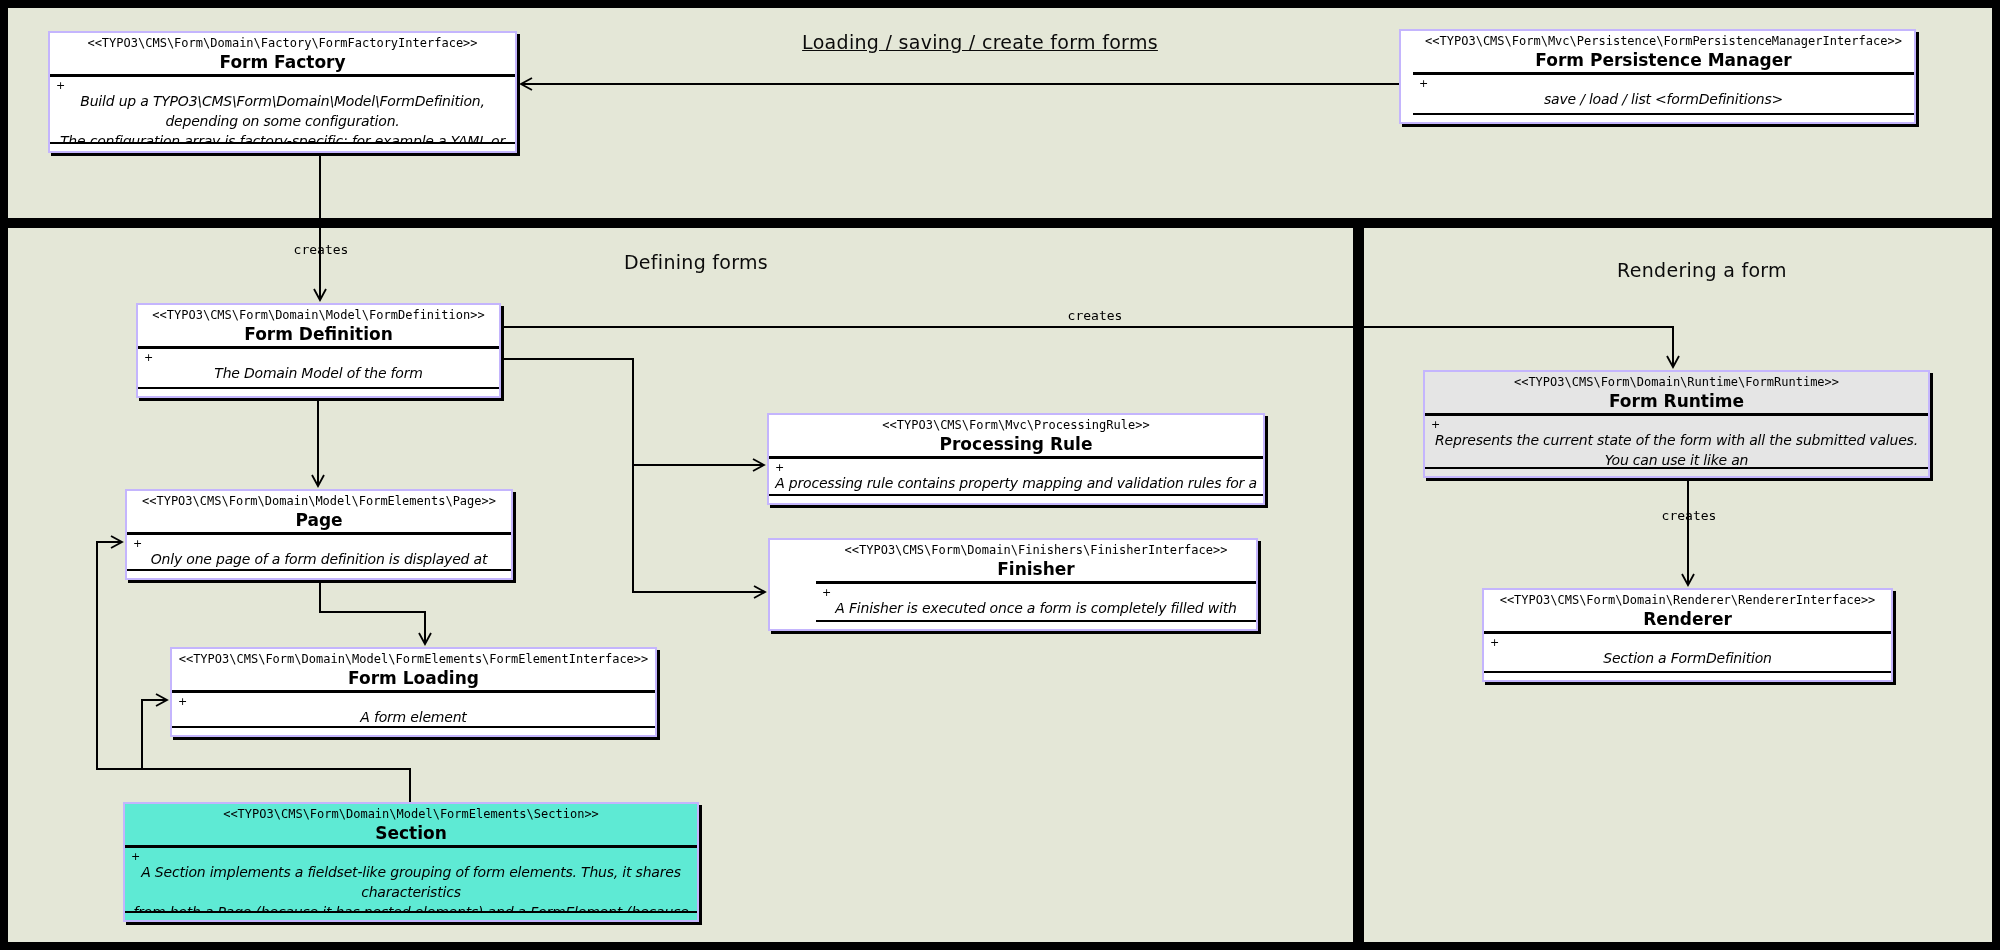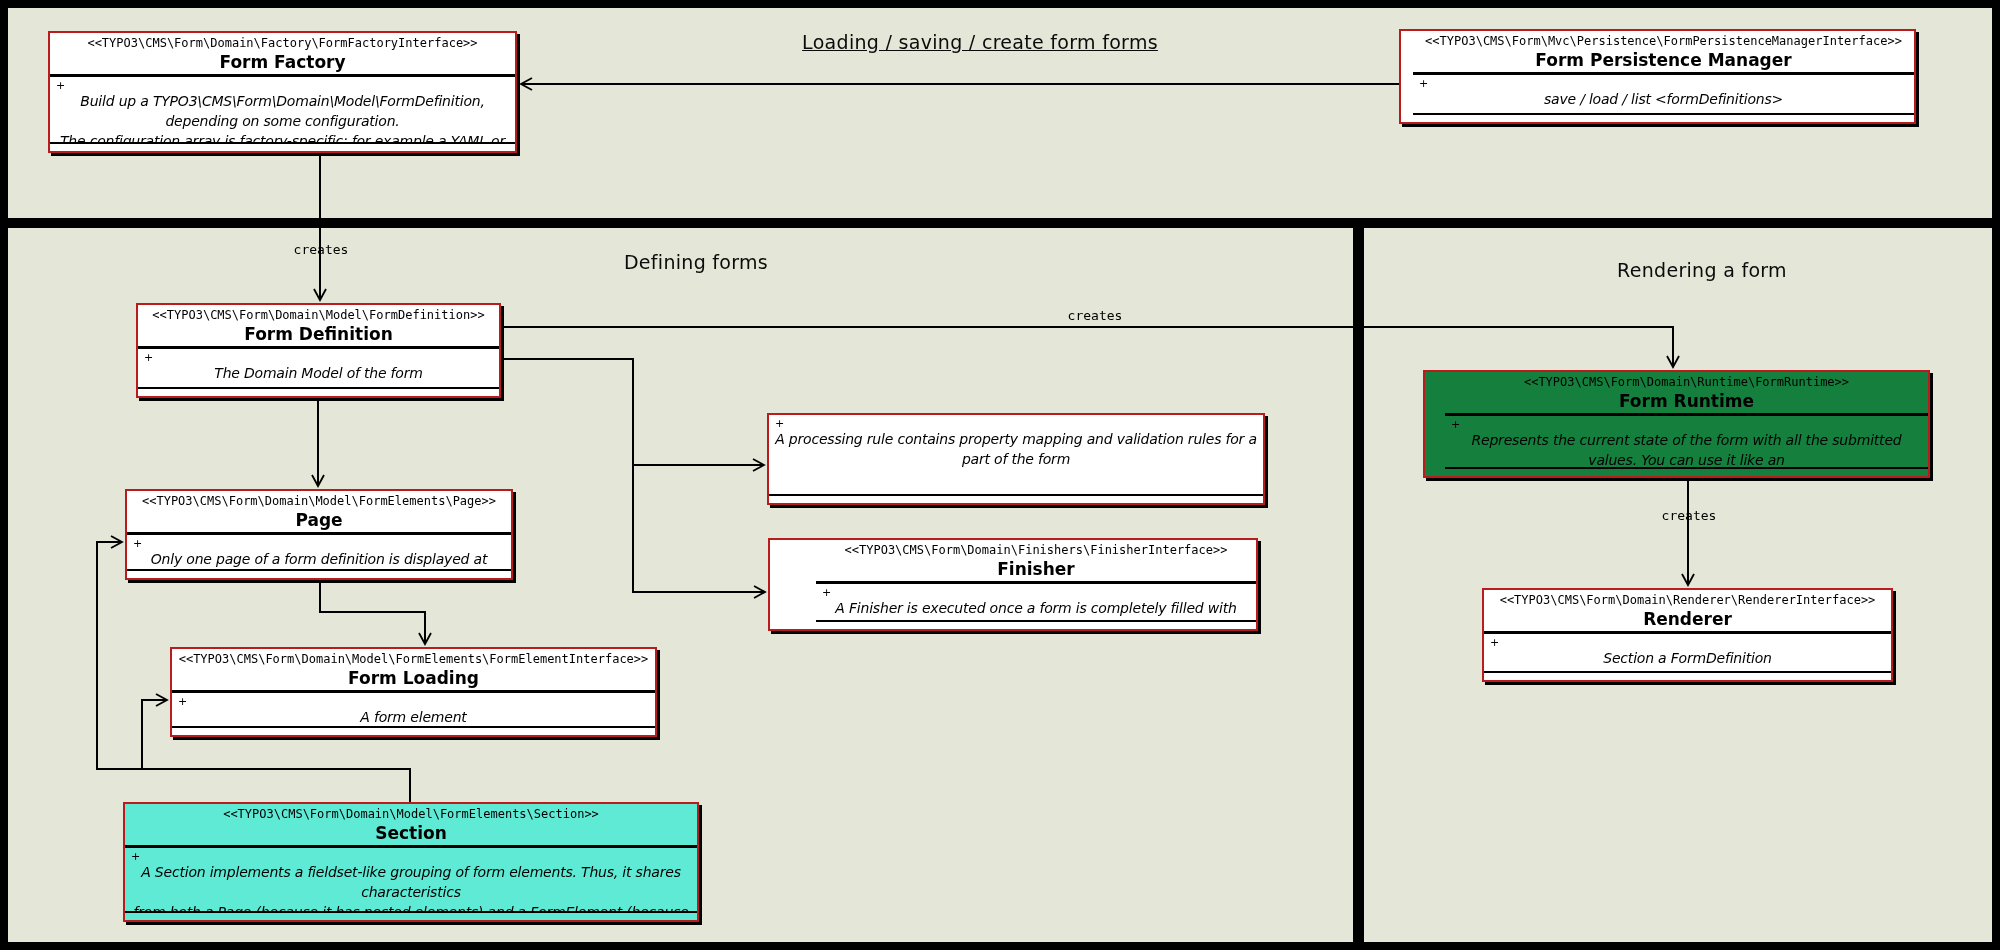--- a/index.html
+++ b/index.html
@@ -10,21 +10,21 @@
   .divider-h{position:absolute;left:0;top:218px;width:100%;height:10px;background:#000;z-index:3;}
   .divider-v{position:absolute;left:1353px;top:228px;width:11px;height:722px;background:#000;z-index:3;}
   .frame{position:absolute;inset:0;border:8px solid #000;z-index:9;pointer-events:none;}
 
   .panel-title{position:absolute;transform:translateX(-50%);font-size:19px;letter-spacing:.3px;
                color:#0b0b0b;white-space:nowrap;z-index:4;}
   .edge-label{position:absolute;transform:translateX(-50%);
               font-family:"DejaVu Sans Mono","Liberation Mono",monospace;
               font-size:13px;color:#000000;white-space:nowrap;z-index:4;}
 
-  .uml-box{position:absolute;box-sizing:border-box;background:#fff;border:2px solid #b91c1c;
+  .uml-box{position:absolute;box-sizing:border-box;background:#fff;border:2px solid #c4b5fd;
            box-shadow:3px 3px 0 0 #000;display:flex;flex-direction:column;z-index:5;}
   .uml-header{border-bottom:3px solid #000;text-align:center;padding:3px 6px 2px;}
   .uml-stereotype{font-family:"DejaVu Sans Mono","Liberation Mono",monospace;
                   font-size:12px;line-height:1.3;white-space:nowrap;}
   .uml-classname{font-weight:bold;font-size:17px;line-height:1.2;white-space:nowrap;}
   .uml-attrs{flex:1;border-bottom:2px solid #000;padding:2px 6px;overflow:hidden;}
   .uml-vis{font-size:11px;line-height:1.2;}
   .uml-desc{font-style:italic;font-size:14px;line-height:1.42;letter-spacing:-0.2px;
             white-space:pre-line;text-align:center;}
   .uml-ops{height:7px;}
@@ -155,40 +155,44 @@
     <div class="uml-attrs">
       <div class="uml-vis">+</div>
       <div class="uml-desc">A Section implements a fieldset-like grouping of form elements. Thus, it shares characteristics
 from both a Page (because it has nested elements) and a FormElement (because it appears inside a
 page)</div>
     </div>
     <div class="uml-ops"></div>
   </div>
 
   <div class="uml-box" id="box-processing-rule" style="background: rgb(255, 255, 255);">
+    <div class="uml-header">
+      <div class="uml-stereotype">&lt;&lt;TYPO3\CMS\Form\Mvc\ProcessingRule&gt;&gt;</div>
+      <div class="uml-classname">Processing Rule</div>
+    </div>
     <div class="uml-attrs">
       <div class="uml-vis">+</div>
       <div class="uml-desc">A processing rule contains property mapping and validation rules for a part of the form</div>
     </div>
     <div class="uml-ops"></div>
   </div>
 
   <div class="uml-box" id="box-finisher" style="background: rgb(255, 255, 255);">
     <div class="uml-header">
       <div class="uml-stereotype">&lt;&lt;TYPO3\CMS\Form\Domain\Finishers\FinisherInterface&gt;&gt;</div>
       <div class="uml-classname">Finisher</div>
     </div>
     <div class="uml-attrs">
       <div class="uml-vis">+</div>
       <div class="uml-desc">A Finisher is executed once a form is completely filled with data and finally submitted</div>
     </div>
     <div class="uml-ops"></div>
   </div>
 
-  <div class="uml-box" id="box-form-runtime" style="background: #15803d; padding-left: 20px;">
+  <div class="uml-box" id="box-form-runtime" style="background: #e5e5e5;">
     <div class="uml-header">
       <div class="uml-stereotype">&lt;&lt;TYPO3\CMS\Form\Domain\Runtime\FormRuntime&gt;&gt;</div>
       <div class="uml-classname">Form Runtime</div>
     </div>
     <div class="uml-attrs">
       <div class="uml-vis">+</div>
       <div class="uml-desc">Represents the current state of the form with all the submitted values. You can use it like an
 array to access the submitted form values.</div>
     </div>
     <div class="uml-ops"></div>

